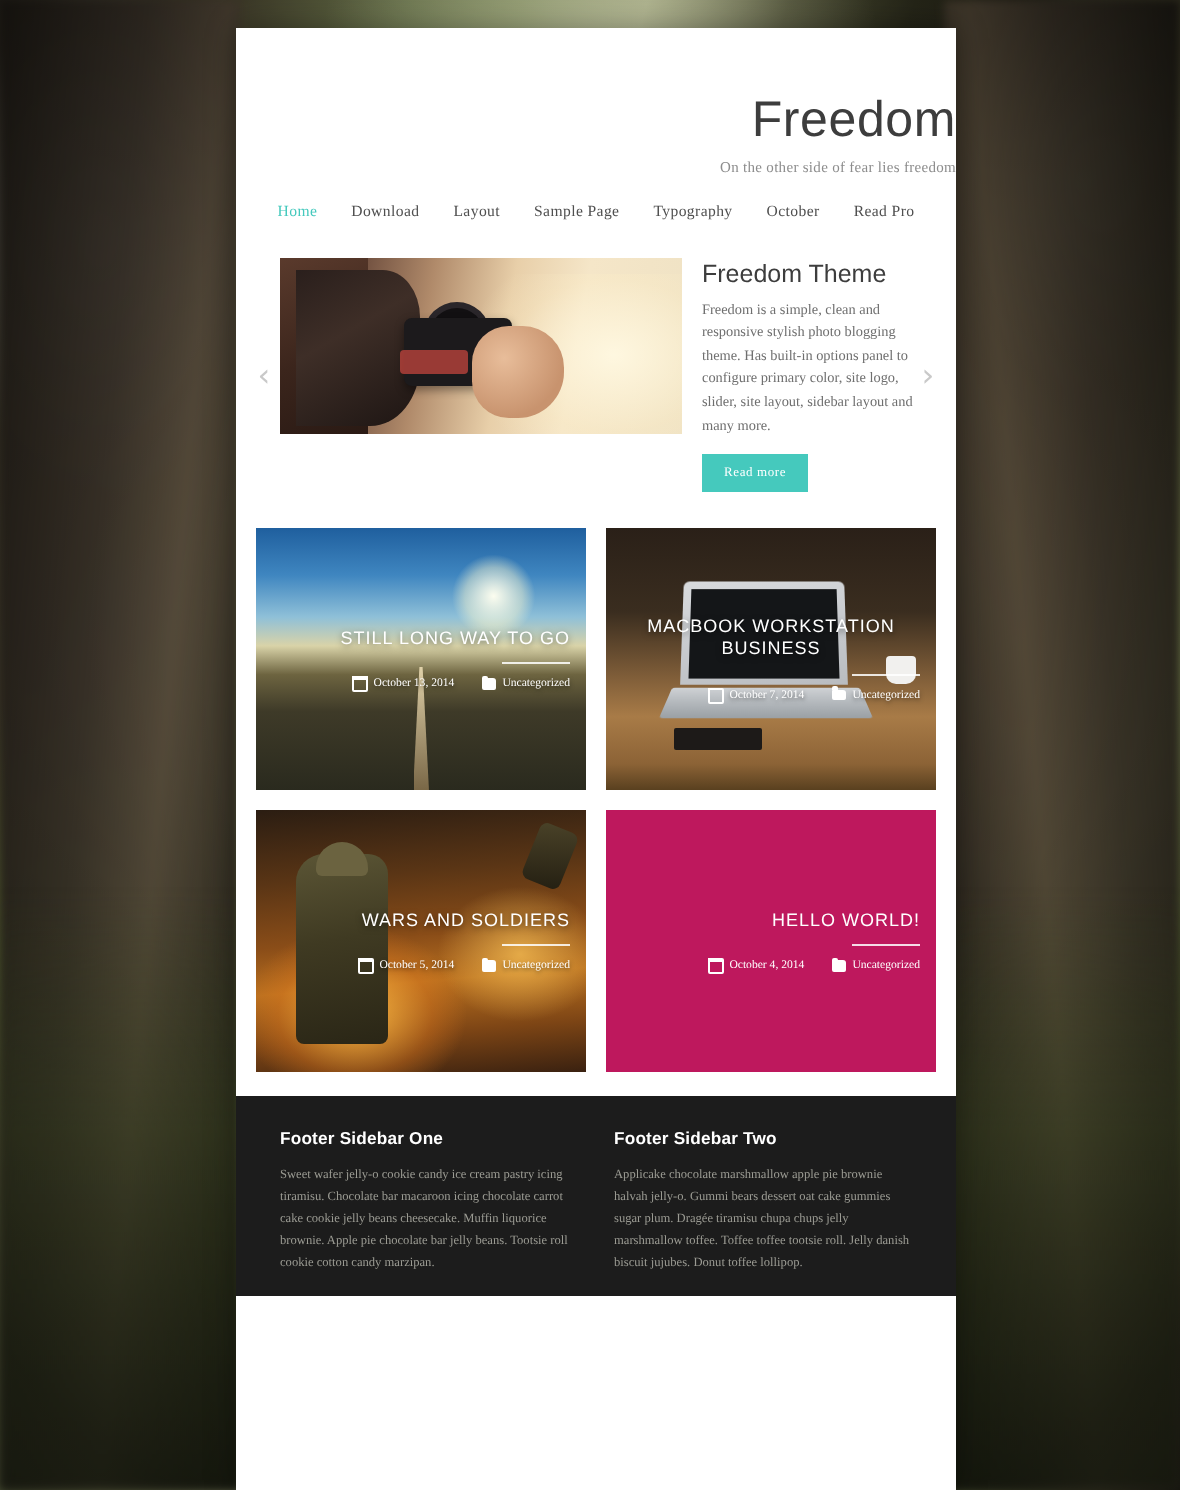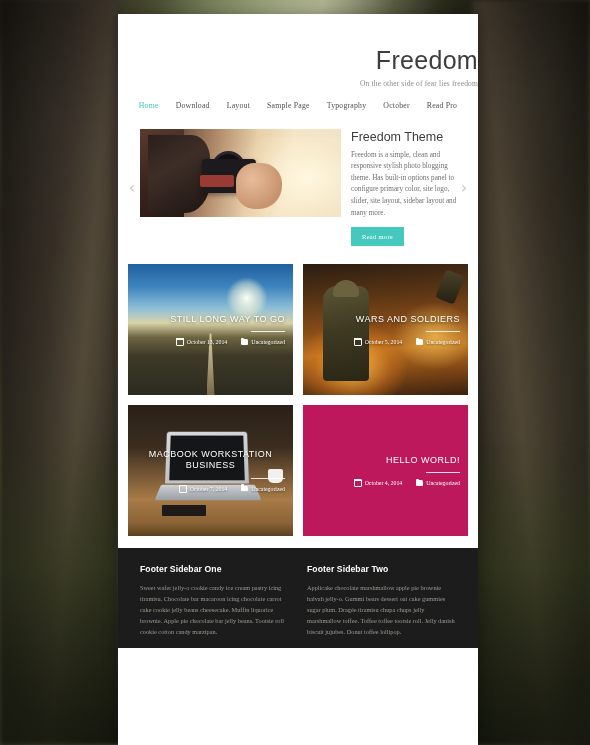--- a/index.html
+++ b/index.html
@@ -501,42 +501,20 @@
           </span>
           <span class="mi">
             <span class="ico ico-folder"></span>
             <span>Uncategorized</span>
           </span>
         </div>
       </div>
     </article>
 
 
-
-    <article class="post-card">
-      <div class="art-war">
-        <div class="soldier"></div>
-        <div class="helmet"></div>
-        <div class="debris"></div>
-      </div>
-      <div class="overlay">
-        <div class="post-title">WARS AND SOLDIERS</div>
-        <div class="post-sep"></div>
-        <div class="post-meta">
-          <span class="mi">
-            <span class="ico ico-cal"></span>
-            <span>October 5, 2014</span>
-          </span>
-          <span class="mi">
-            <span class="ico ico-folder"></span>
-            <span>Uncategorized</span>
-          </span>
-        </div>
-      </div>
-    </article>
 
     <article class="post-card">
       <div class="art-macbook">
         <div class="mb-screen"></div>
         <div class="mb-base"></div>
         <div class="mb-cup"></div>
         <div class="mb-note"></div>
       </div>
       <div class="overlay">
         <div class="post-title">MACBOOK WORKSTATION BUSINESS</div>
@@ -547,20 +525,42 @@
             <span>October 7, 2014</span>
           </span>
           <span class="mi">
             <span class="ico ico-folder"></span>
             <span>Uncategorized</span>
           </span>
         </div>
       </div>
     </article>
 
+    <article class="post-card">
+      <div class="art-war">
+        <div class="soldier"></div>
+        <div class="helmet"></div>
+        <div class="debris"></div>
+      </div>
+      <div class="overlay">
+        <div class="post-title">WARS AND SOLDIERS</div>
+        <div class="post-sep"></div>
+        <div class="post-meta">
+          <span class="mi">
+            <span class="ico ico-cal"></span>
+            <span>October 5, 2014</span>
+          </span>
+          <span class="mi">
+            <span class="ico ico-folder"></span>
+            <span>Uncategorized</span>
+          </span>
+        </div>
+      </div>
+    </article>
+
     <article class="post-card card-hello">
       <div class="overlay">
         <div class="post-title">HELLO WORLD!</div>
         <div class="post-sep"></div>
         <div class="post-meta">
           <span class="mi">
             <span class="ico ico-cal"></span>
             <span>October 4, 2014</span>
           </span>
           <span class="mi">

